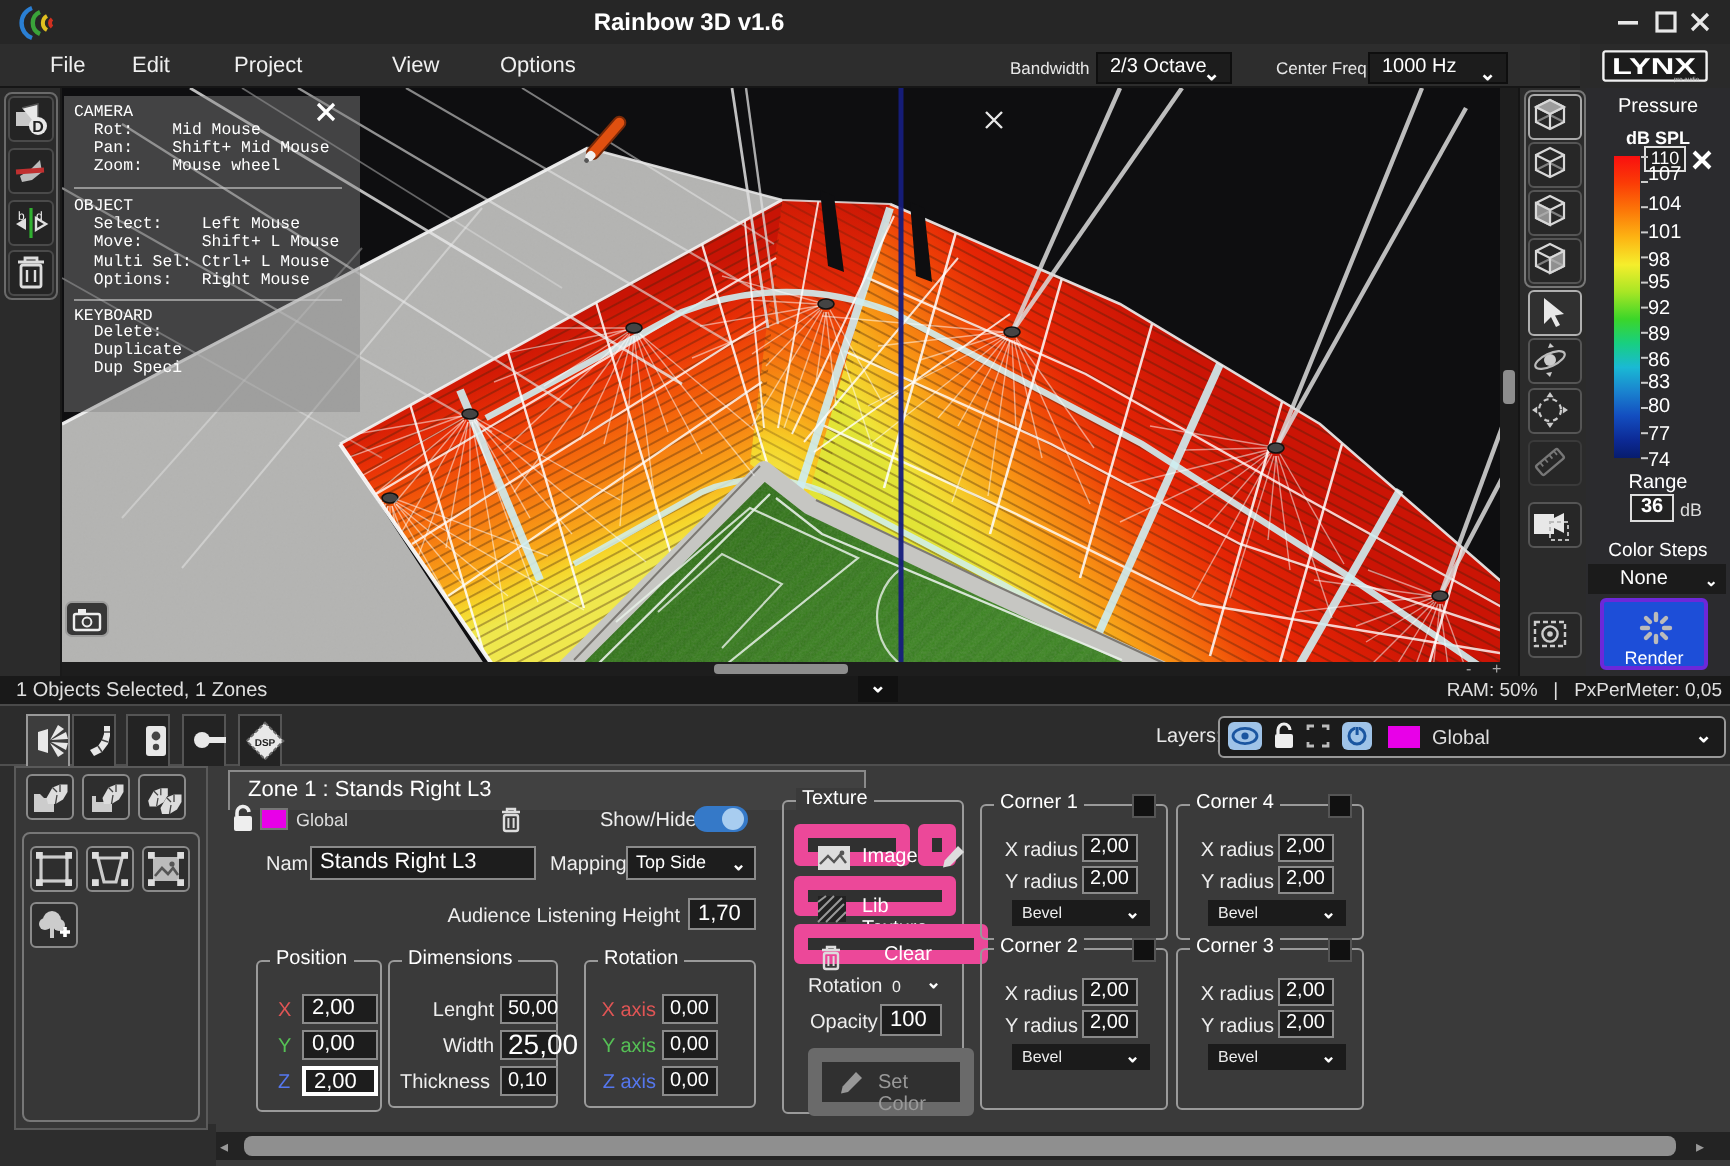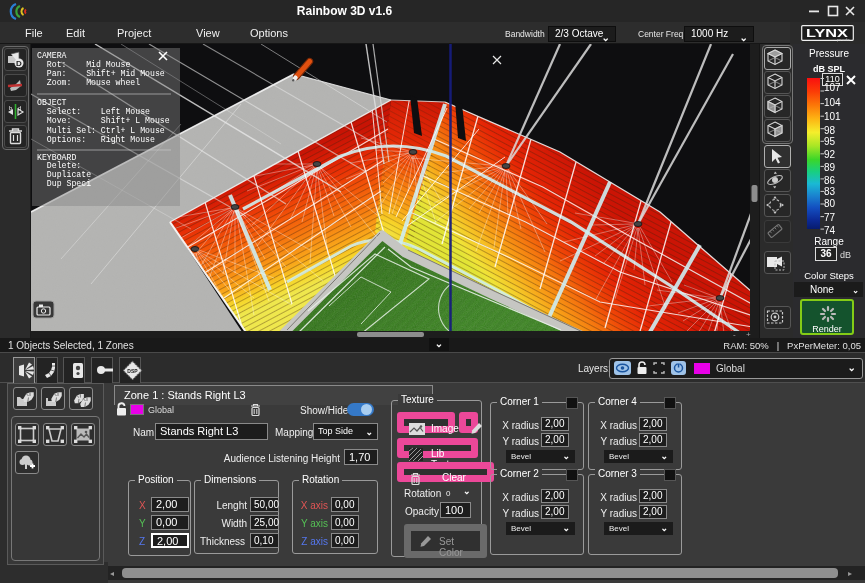--- a/index.html
+++ b/index.html
@@ -483,21 +483,21 @@
 <div class="abs" style="left:31px;top:131px;font-size:10px;color:#fff">86</div>
 <div class="abs" style="left:31px;top:142px;font-size:10px;color:#fff">83</div>
 <div class="abs" style="left:31px;top:154px;font-size:10px;color:#fff">80</div>
 <div class="abs" style="left:31px;top:168px;font-size:10px;color:#fff">77</div>
 <div class="abs" style="left:31px;top:181px;font-size:10px;color:#fff">74</div>
 <div class="abs" style="left:0;top:192px;width:72px;text-align:center;font-size:10px;color:#fff">Range</div>
 <div class="abs" style="left:22px;top:203px;width:22px;height:14px;border:1px solid #ddd;background:#222;color:#fff;font-size:10px;font-weight:bold;text-align:center;line-height:12px">36</div>
 <div class="abs" style="left:47px;top:206px;font-size:9px;color:#ddd">dB</div>
 <div class="abs" style="left:0;top:226px;width:72px;text-align:center;font-size:9.5px;color:#fff">Color Steps</div>
 <div class="abs" style="left:1px;top:238px;width:69px;height:15px;background:#1b1b1b;color:#fff;font-size:10px;line-height:15px;padding-left:16px">None<span style="position:absolute;right:4px;top:1px;font-size:8px;font-weight:bold">⌄</span></div>
-<div class="abs" style="left:7px;top:255px;width:54px;height:36px;background:#14532d;border:2px solid #84cc16;border-radius:3px">
+<div class="abs" style="left:7px;top:255px;width:54px;height:36px;background:#1d4ed8;border:2px solid #6d28d9;border-radius:3px">
 <svg class="abs" style="left:16px;top:3px" width="20" height="20" viewBox="0 0 20 20">
         <g stroke="#bbb" stroke-width="2.2" stroke-linecap="round">
           <path d="M10,3 L10,6"></path>
           <path d="M15,5 L13,7"></path>
           <path d="M17,10 L14,10"></path>
           <path d="M15,15 L13,13"></path>
           <path d="M10,17 L10,14"></path>
           <path d="M5,15 L7,13"></path>
           <path d="M3,10 L6,10"></path>
           <path d="M5,5 L7,7"></path>
@@ -658,21 +658,21 @@
     </div>
 <div class="abs" style="left:139px;top:148px;font-size:10px;color:#e05555">X</div>
 <div class="abs inp" style="left:151px;top:145px;width:38px;height:15px;line-height:12px;">2,00</div>
 <div class="abs" style="left:139px;top:166px;font-size:10px;color:#55c055">Y</div>
 <div class="abs inp" style="left:151px;top:163px;width:38px;height:15px;line-height:12px;">0,00</div>
 <div class="abs" style="left:139px;top:184px;font-size:10px;color:#5577ee">Z</div>
 <div class="abs inp" style="left:151px;top:181px;width:38px;height:15px;line-height:12px;border:2px solid #fff;">2,00</div>
 <div class="abs" style="left:198px;top:148px;width:49px;text-align:right;font-size:10px;color:#eee">Lenght</div>
 <div class="abs inp" style="left:250px;top:145px;width:29px;height:15px;line-height:13px;padding-left:3px;font-size:10px">50,00</div>
 <div class="abs" style="left:198px;top:166px;width:49px;text-align:right;font-size:10px;color:#eee">Width</div>
-<div class="abs inp" style="left:250px;top:163px;width:29px;height:15px;line-height:13px;padding-left:3px;font-size:10px">25,00</div>
+<div class="abs inp" style="left:250px;top:163px;width:29px;height:15px;line-height:13px;padding-left:3px;font-size:14px">25,00</div>
 <div class="abs" style="left:198px;top:184px;width:49px;text-align:center;font-size:10px;color:#eee">Thickness</div>
 <div class="abs inp" style="left:250px;top:181px;width:29px;height:15px;line-height:13px;padding-left:3px;font-size:10px">0,10</div>
 <div class="abs" style="left:298px;top:148px;width:30px;text-align:right;font-size:10px;color:#e05555">X axis</div>
 <div class="abs inp" style="left:331px;top:145px;width:28px;height:15px;line-height:13px;padding-left:3px;font-size:10px">0,00</div>
 <div class="abs" style="left:298px;top:166px;width:30px;text-align:right;font-size:10px;color:#55c055">Y axis</div>
 <div class="abs inp" style="left:331px;top:163px;width:28px;height:15px;line-height:13px;padding-left:3px;font-size:10px">0,00</div>
 <div class="abs" style="left:298px;top:184px;width:30px;text-align:right;font-size:10px;color:#5577ee">Z axis</div>
 <div class="abs inp" style="left:331px;top:181px;width:28px;height:15px;line-height:13px;padding-left:3px;font-size:10px">0,00</div>
 <div class="abs grp" style="left:391px;top:48px;width:91px;height:157px">
       <span class="grplabel">Texture</span>

